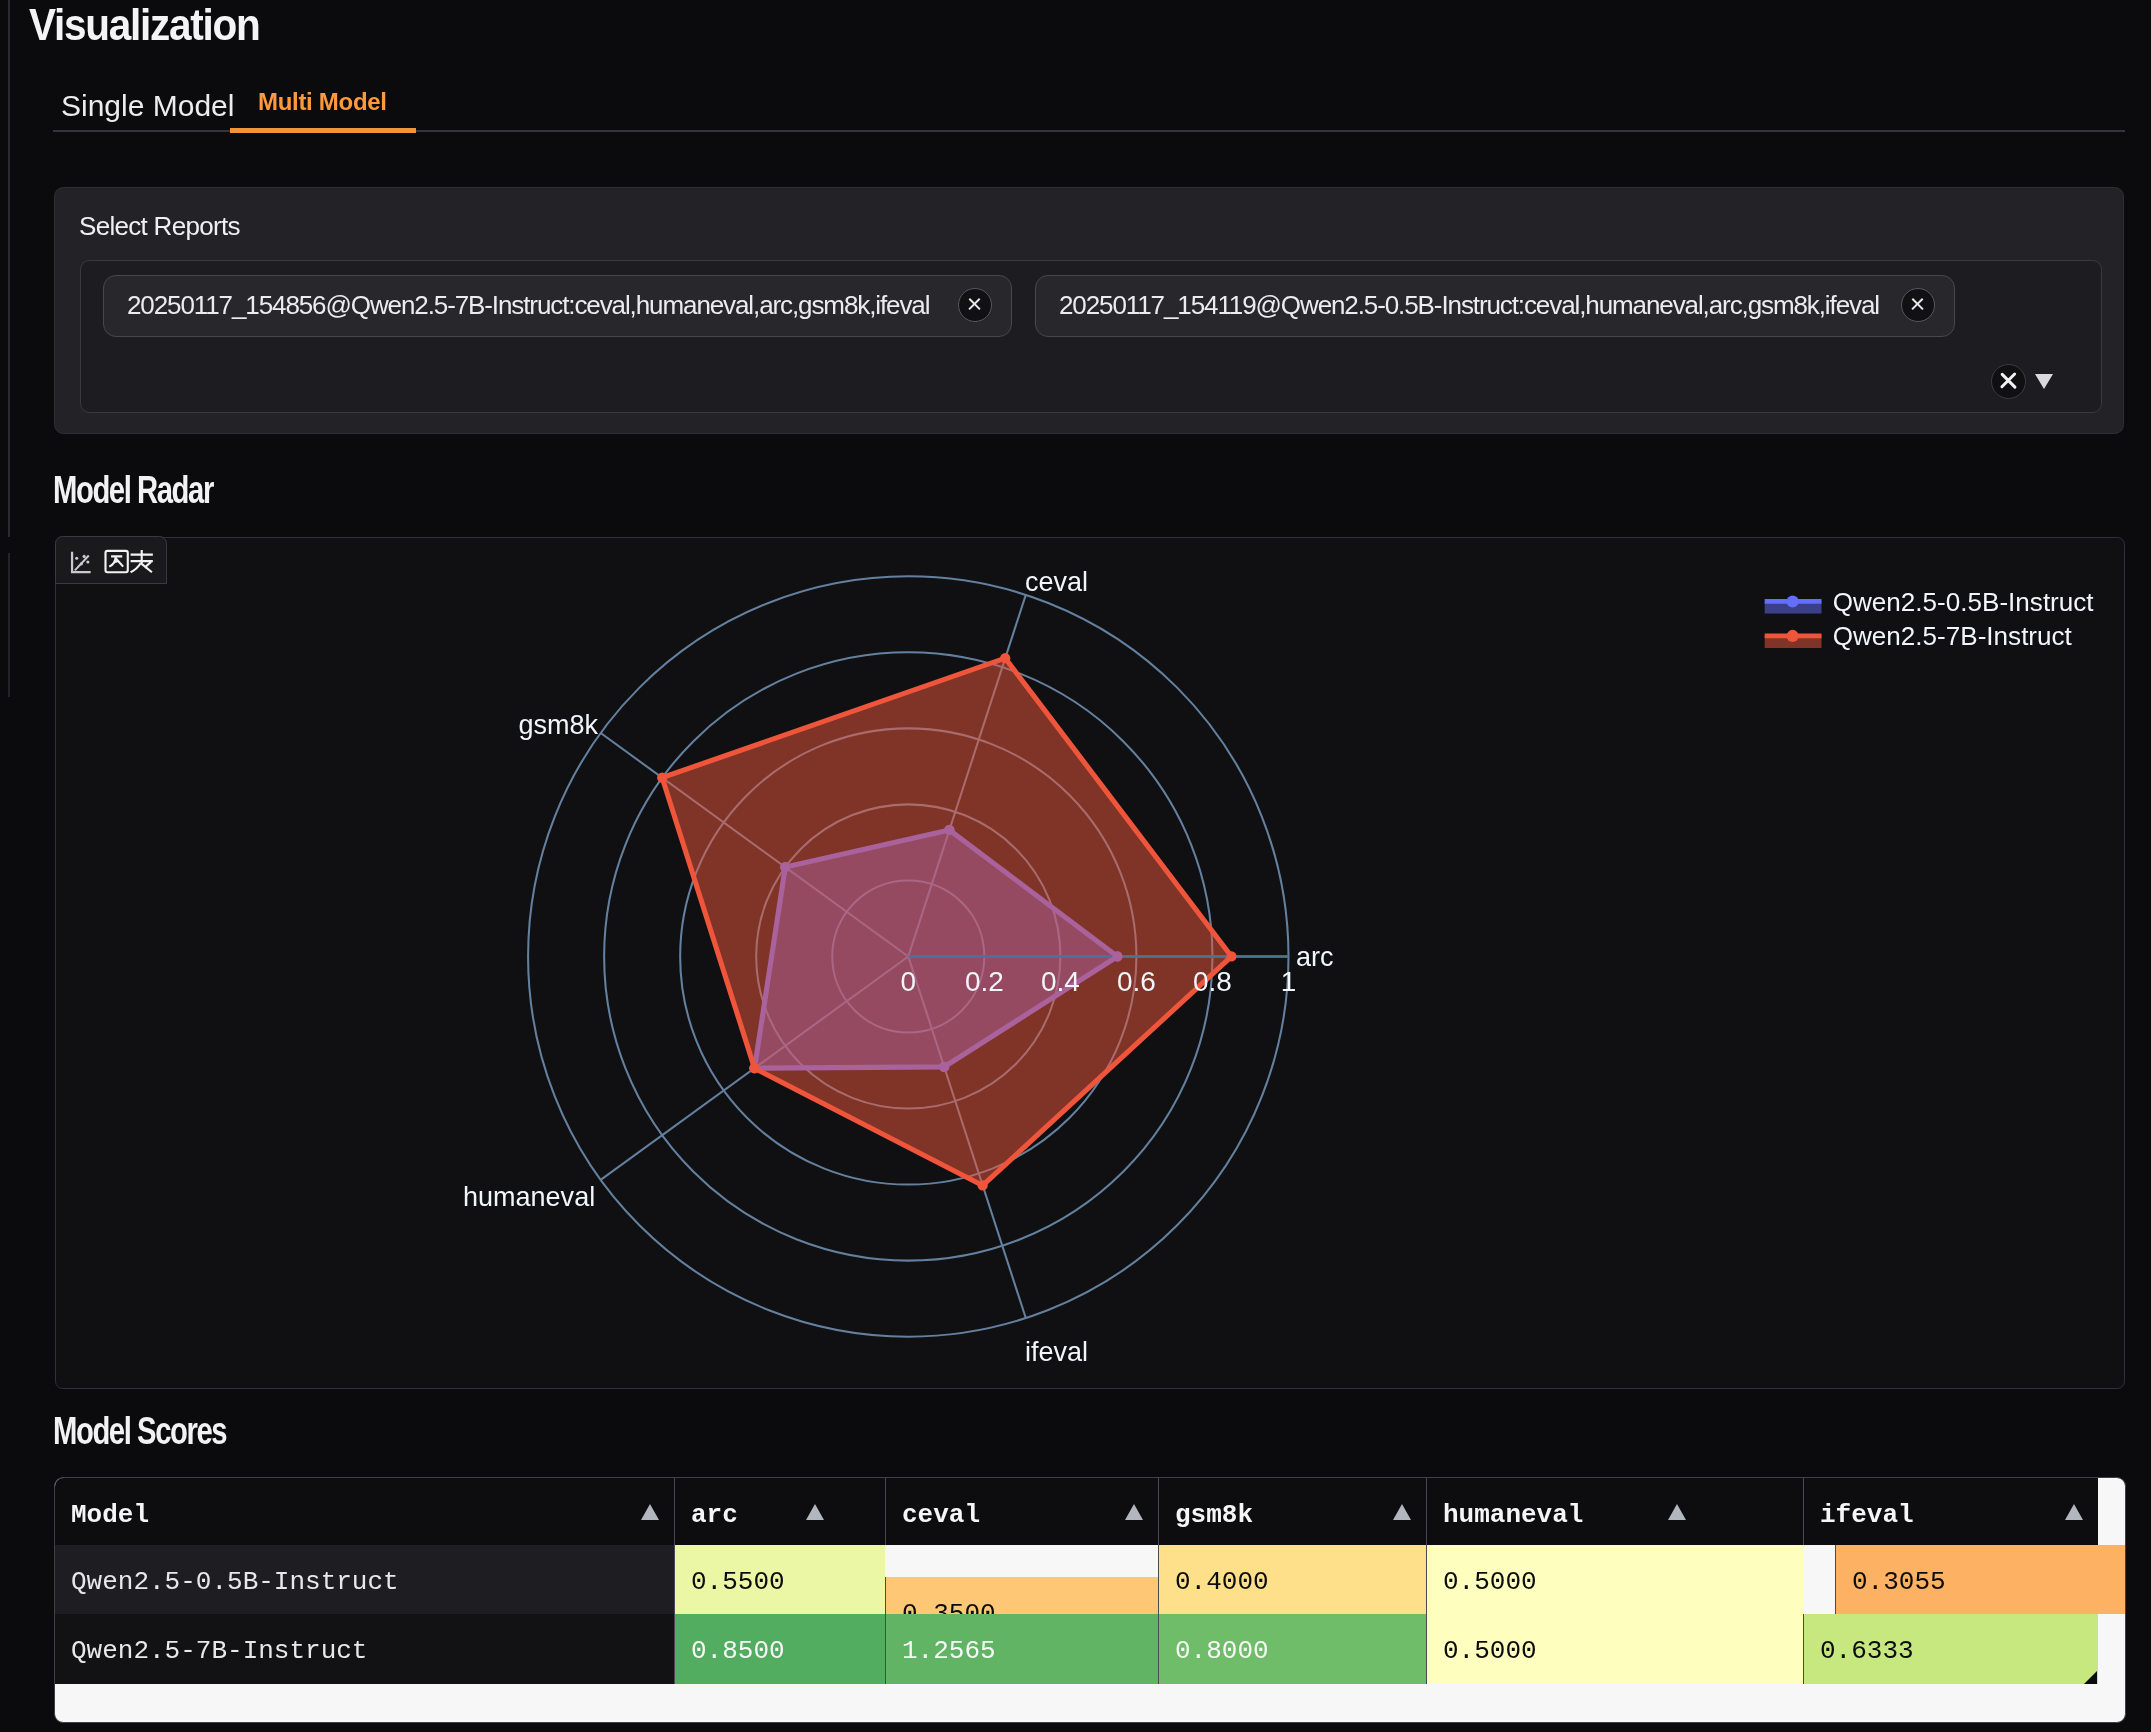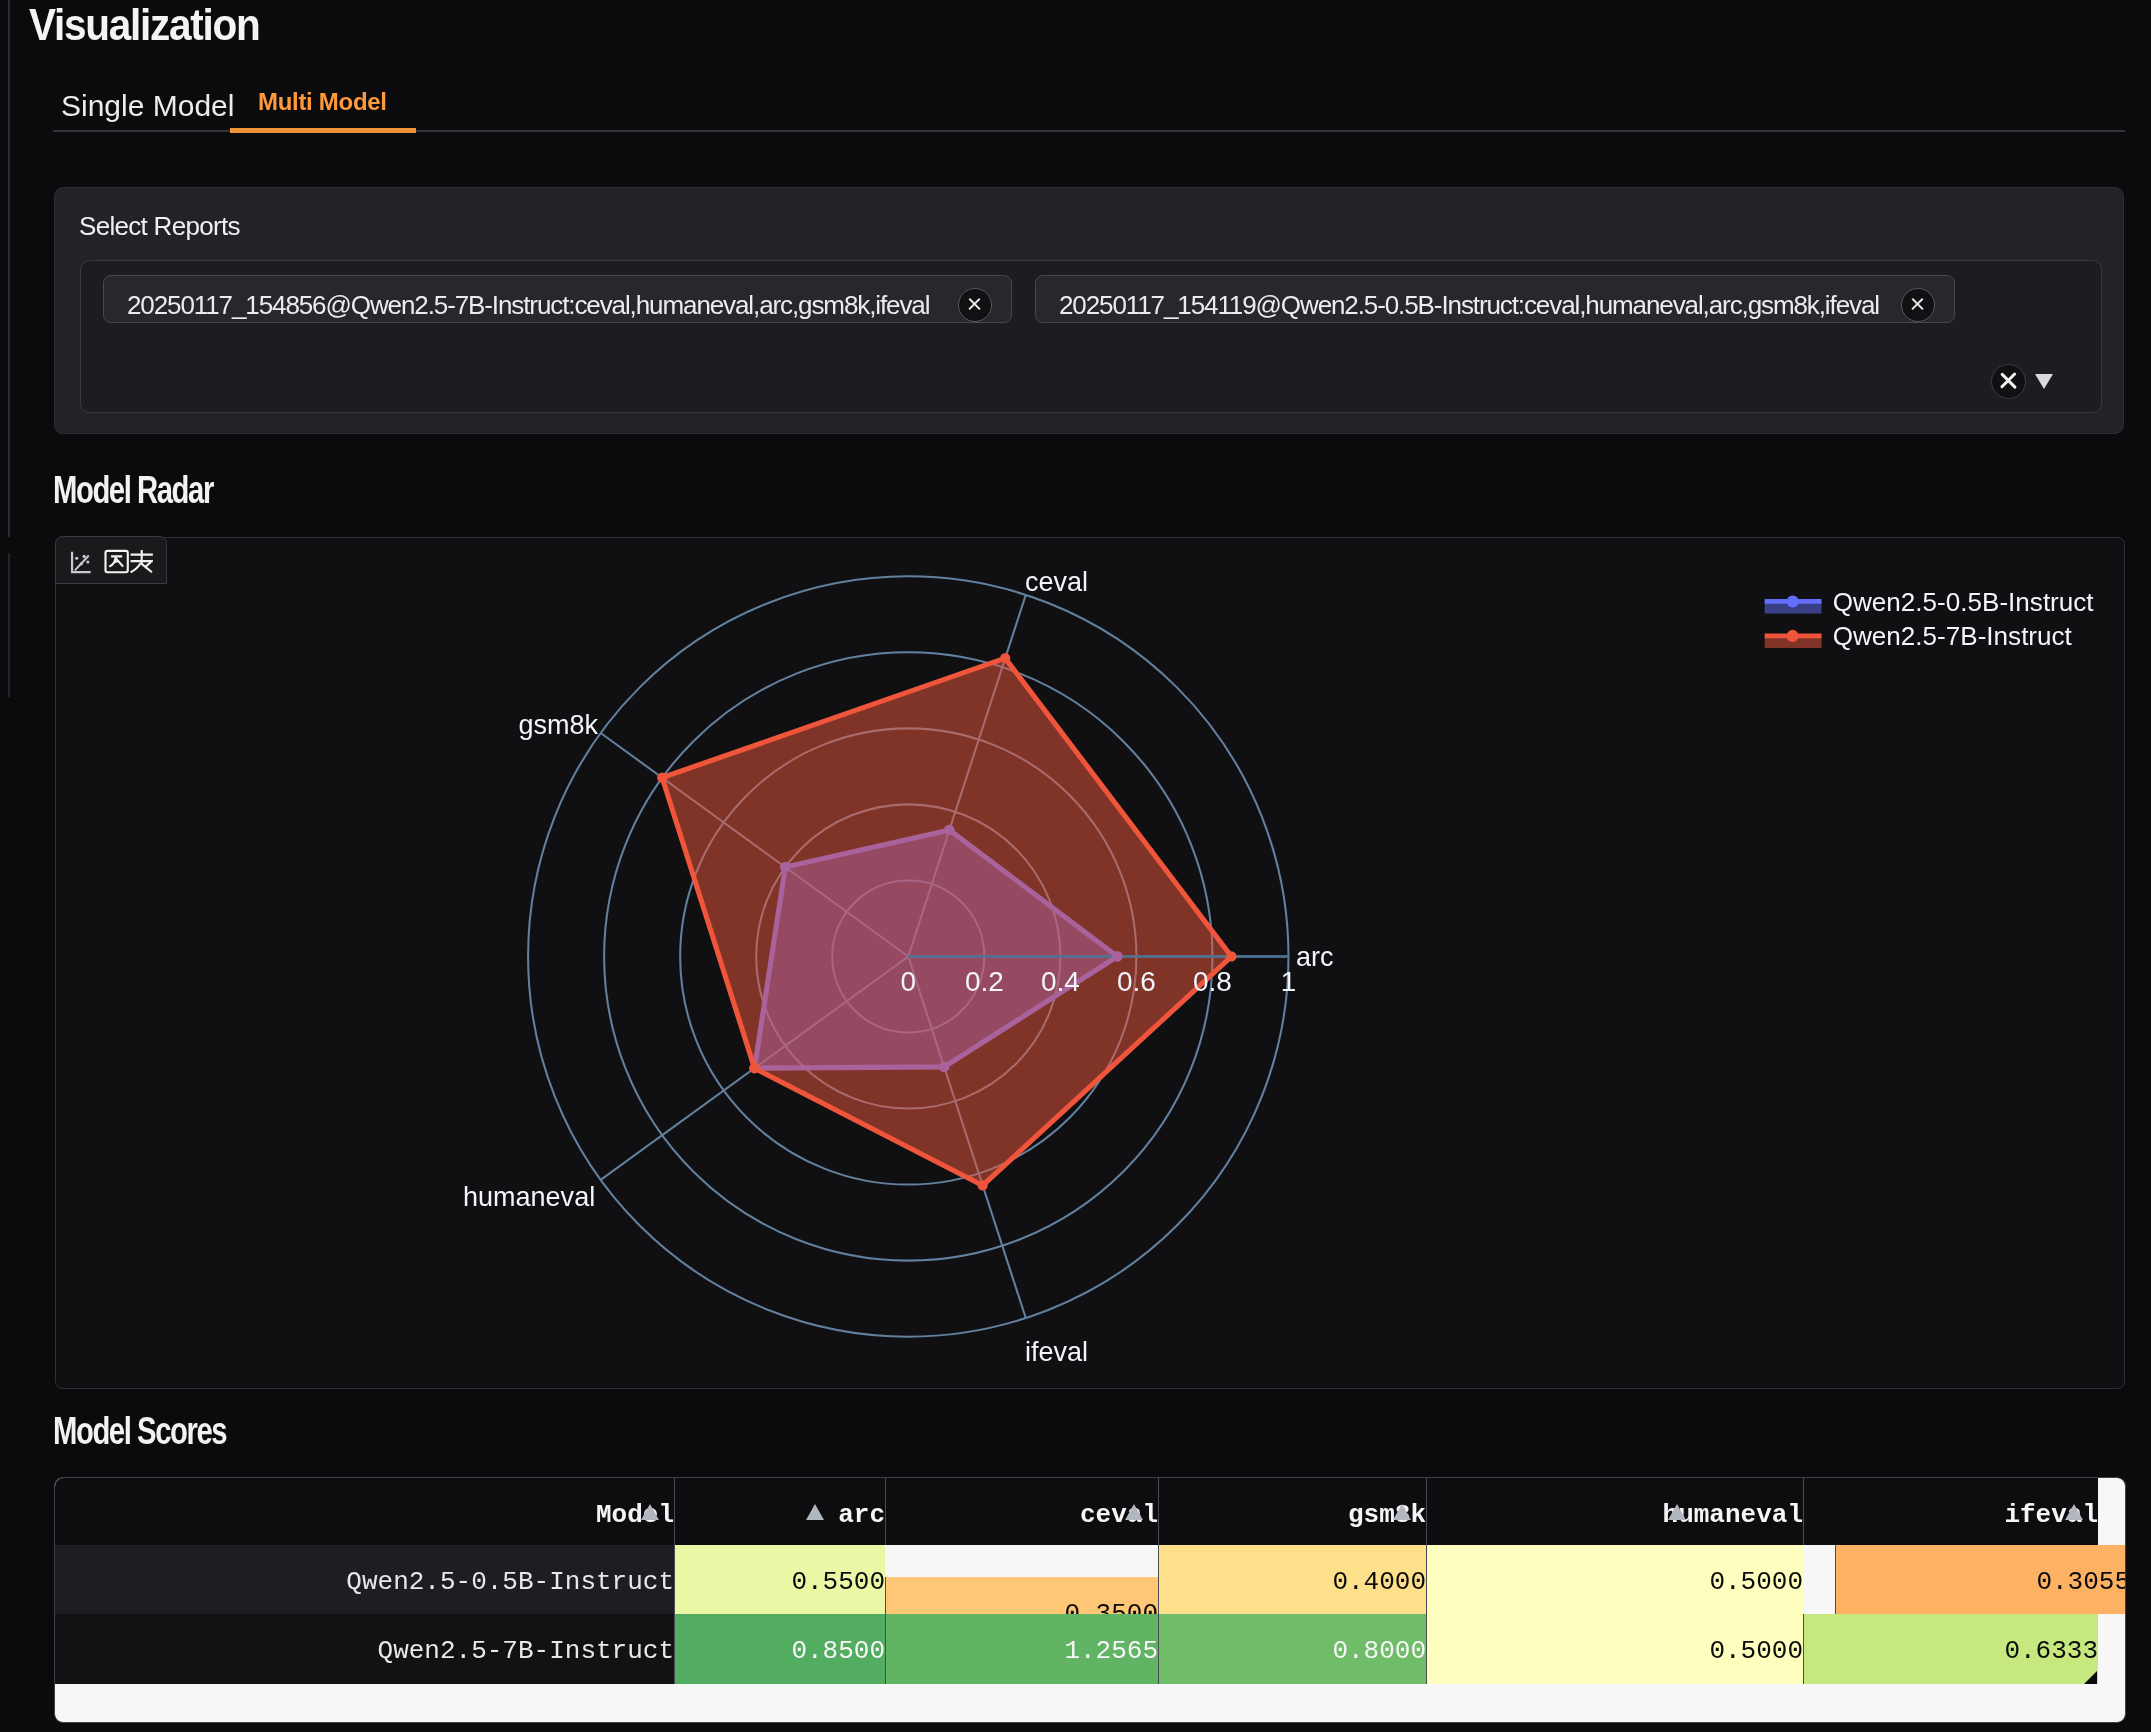--- a/index.html
+++ b/index.html
@@ -7,38 +7,38 @@
 body { font-family:"Liberation Sans", sans-serif; position:relative; color:#eee; }
 .abs { position:absolute; }
 #title { left:29px; top:-0.9px; font-size:45px; font-weight:700; color:#f4f4f6; letter-spacing:-1.4px; transform:scaleX(0.9); transform-origin:left top; }
 #tab1 { left:61px; top:89px; font-size:30px; color:#ececee; }
 #tab2 { left:258px; top:88px; font-size:24px; font-weight:700; color:#ff9a3c; letter-spacing:-0.3px; }
 #tabline { left:53px; top:130px; width:2072px; height:1.9px; background:#34353a; }
 #tabunder { left:230px; top:128px; width:186px; height:4.7px; background:#f09436; }
 #panel { left:54px; top:187px; width:2070px; height:247px; background:#232327; border:1.9px solid #2e2f34; border-radius:9.3px; }
 #sellabel { left:79px; top:211px; font-size:26px; color:#f0f0f2; letter-spacing:-0.7px; }
 #selbox { left:80px; top:260px; width:2022px; height:153px; background:#1d1d21; border:1.9px solid #393a40; border-radius:9.3px; }
-.chip { position:absolute; height:48px; background:#28282c; border:1.9px solid #47484e; border-radius:8px; color:#ececee; font-size:26px; letter-spacing:-1.1px; line-height:59px; white-space:nowrap; }
+.chip { position:absolute; height:62px; background:#28282c; border:1.9px solid #47484e; border-radius:13px; color:#ececee; font-size:26px; letter-spacing:-1.1px; line-height:59px; white-space:nowrap; }
 #chip1 { left:103px; top:275px; width:909px; padding-left:23px; }
 #chip2 { left:1035px; top:275px; width:920px; padding-left:23px; }
 .chipx { position:absolute; width:34px; height:34px; border-radius:50%; border:1.9px solid #56575d; background:#111113; top:12px; }
 .chipx:before, .chipx:after { content:""; position:absolute; width:15px; height:2.4px; background:#e8e8ea; left:7.5px; top:13.7px; }
 .chipx:before { transform:rotate(45deg); }
 .chipx:after { transform:rotate(-45deg); }
 #bigx { left:1991px; top:364px; width:35px; height:35px; border-radius:50%; border:1.9px solid #3b3c42; background:#101013; }
 #bigx:before, #bigx:after { content:""; position:absolute; width:20.5px; height:3.4px; background:#f2f2f4; left:5.6px; top:14px; border-radius:1.9px; }
 #bigx:before { transform:rotate(45deg); }
 #bigx:after { transform:rotate(-45deg); }
 #caret { left:2035px; top:374px; width:0; height:0; border-left:9.3px solid transparent; border-right:9.3px solid transparent; border-top:15px solid #d9dadd; }
 #h-radar { left:53px; top:468px; font-size:39px; font-weight:700; color:#f2f2f4; letter-spacing:-1.9px; transform:scaleX(0.75); transform-origin:left top; }
 #card { left:55px; top:537px; width:2070px; height:852px; background:#101012; border:1.9px solid #313237; border-radius:7.5px; }
 #charttab { left:55px; top:536px; width:112px; height:48px; background:#1a1a1d; border:1.9px solid #3a3b40; border-radius:7.5px 7.5px 0 0; }
 #h-scores { left:53px; top:1409px; font-size:39px; font-weight:700; color:#f2f2f4; letter-spacing:-1.9px; transform:scaleX(0.75); transform-origin:left top; }
 
-#tbl { left:54px; top:1477px; width:2072px; height:246px; background:#f7f7f8; border:1.9px solid #3f4046; border-radius:9.3px; overflow:hidden;text-align:right; }
+#tbl { left:54px; top:1477px; width:2072px; height:246px; background:#f7f7f8; border:1.9px solid #3f4046; border-radius:9.3px; overflow:hidden; }
 .trow { position:absolute; left:0; display:flex; }
 .tc { height:100%; overflow:hidden; position:relative; font-family:"Liberation Mono", monospace; font-size:26px; line-height:74px; padding-left:16px; white-space:nowrap; }
 .tc + .tc { border-left:1.9px solid #4a4b51; }
 .hdr .tc { background:#0d0d10; color:#f5f5f7; font-weight:700; }
 .tri { position:absolute; right:15px; top:26px; width:0; height:0; border-left:9.3px solid transparent; border-right:9.3px solid transparent; border-bottom:16px solid #b2b6be; }
 .c0{width:619px;} .c1{width:211px;} .c2{width:273px;} .c3{width:268px;} .c4{width:377px;} .c5{width:295px;}
 </style>
 </head>
 <body>
 <div id="title" class="abs">Visualization</div>

